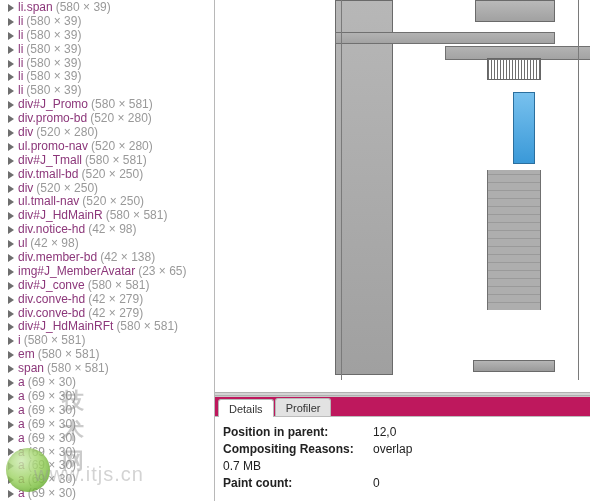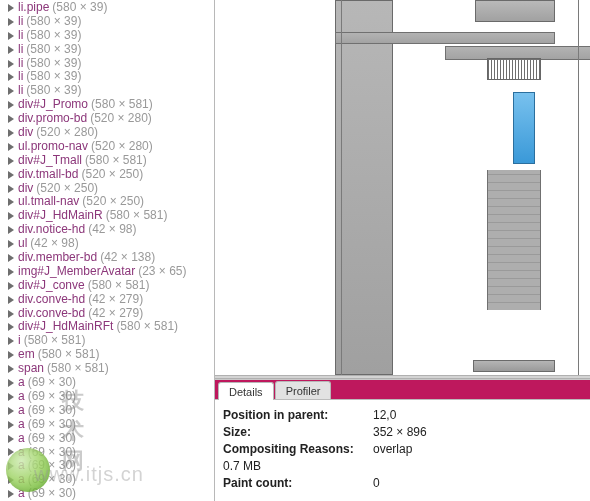--- a/index.html
+++ b/index.html
@@ -49,21 +49,21 @@
 <div class="root">
 
   <div class="left-panel">
     <div class="tree" id="tree">
         <div class="tree-row">
           <span class="tw">
             <svg viewBox="0 0 8 8">
               <polygon points="1,0 7,4 1,8" fill="#6e6e6e"></polygon>
             </svg>
           </span>
-          <span class="node-label">li.pipe</span>
+          <span class="node-label">li.span</span>
           <span class="node-dims">(580 × 39)</span>
         </div>
         <div class="tree-row">
           <span class="tw">
             <svg viewBox="0 0 8 8">
               <polygon points="1,0 7,4 1,8" fill="#6e6e6e"></polygon>
             </svg>
           </span>
           <span class="node-label">li</span>
           <span class="node-dims">(580 × 39)</span>
@@ -403,24 +403,20 @@
       <div class="tabs">
         <div class="tab active">Details</div>
         <div class="tab">Profiler</div>
       </div>
       <div class="kv" id="kv">
           <div class="kv-row">
             <div class="kv-key">Position in parent:</div>
             <div class="kv-val">12,0</div>
           </div>
           <div class="kv-row">
-            <div class="kv-key">Size:</div>
-            <div class="kv-val">352 × 896</div>
-          </div>
-          <div class="kv-row">
             <div class="kv-key">Compositing Reasons:</div>
             <div class="kv-val">overlap</div>
           </div>
           <div class="kv-row">
             <div class="kv-val">0.7 MB</div>
           </div>
           <div class="kv-row">
             <div class="kv-key">Paint count:</div>
             <div class="kv-val">0</div>
           </div>

